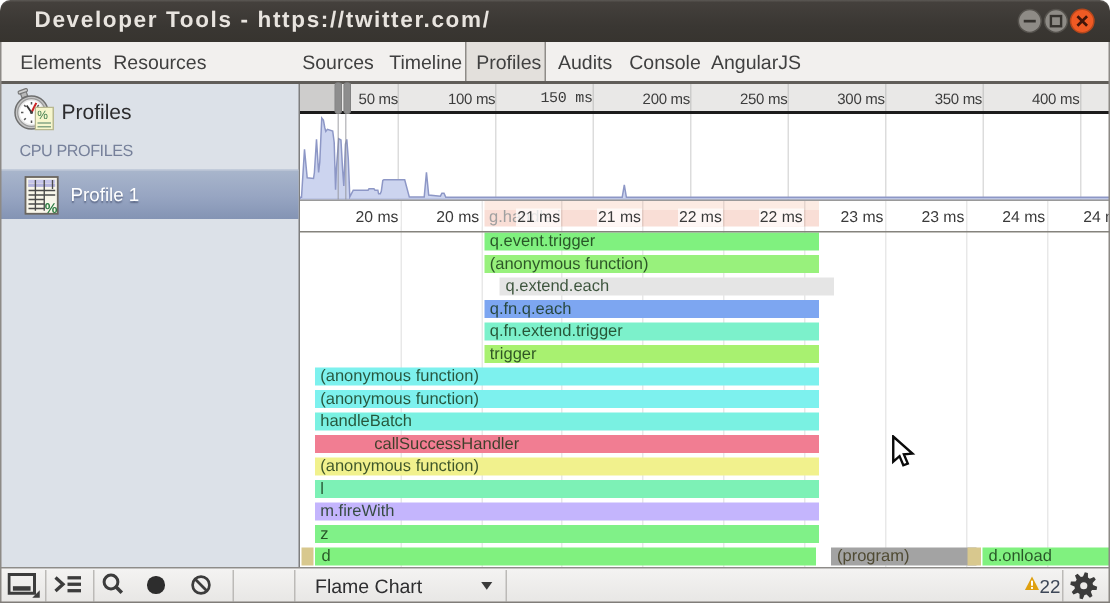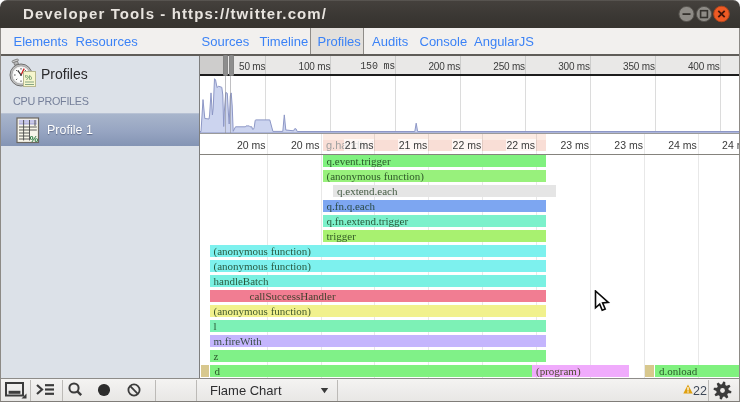--- a/index.html
+++ b/index.html
@@ -7,21 +7,21 @@
        font-family:"Liberation Sans",sans-serif;}
   .abs{position:absolute;}
   #titlebar{left:0;top:0;width:740px;height:28px;
     background:linear-gradient(#45413d,#3a3733 60%,#37342f);
     border-radius:7px 7px 0 0;
     box-shadow:inset 0 1px 0 rgba(255,255,255,0.10);}
   #title{left:23px;top:5px;font-size:15px;font-weight:bold;color:#e8e4df;
     letter-spacing:1.1px;}
   #tabbar{left:0;top:28px;width:740px;height:26px;background:#f2f0ee;
     border-bottom:2px solid #605d59;}
-  .tab{top:34px;font-size:13px;color:#3b82f6;}
+  .tab{top:34px;font-size:13px;color:#404040;}
   #seltab{left:310px;top:28px;width:52px;height:26px;background:#e3e0dc;
     border-left:1px solid #8f8c88;border-right:1px solid #8f8c88;}
   #sidebar{left:0;top:56px;width:199px;height:322px;background:#dce1e8;
     border-right:1px solid #7e7e7e;}
   #lbl-profiles{left:41px;top:66px;font-size:14px;color:#2b2b2d;}
   #lbl-cpu{left:13px;top:95px;font-size:10.8px;color:#76809a;letter-spacing:-0.3px;}
   #selrow{left:0;top:112.5px;width:199px;height:33.5px;
     background:linear-gradient(#a9b6cc,#97a5c2 55%,#8494b4);
     box-shadow:inset 0 1px 0 #b8c2d4;}
   #lbl-p1{left:47px;top:122.5px;font-size:12.5px;color:#fff;
@@ -40,21 +40,21 @@
   #ov-border{left:200px;top:133px;width:540px;height:1px;background:#9a9a9a;}
   .handle{top:55px;width:4.8px;height:20.6px;border-radius:2px 2px 2.5px 2.5px;
     background:#8d8d8d;box-shadow:inset 0 0 0 0.5px #7c7c7c;z-index:5;}
   .winline{top:75.5px;width:1px;height:57.5px;background:rgba(140,140,145,0.55);}
   #fl-ruler-border{left:200px;top:153.7px;width:540px;height:1px;background:#85837d;z-index:30;}
   .fl-lbl{top:138.5px;font-size:10.5px;color:#3a3a3a;width:50px;text-align:right;}
   .fl-lbl span{background:rgba(255,255,255,0.72);padding:0 1px;}
   .fl-grid{width:1px;background:rgba(0,0,0,0.09);}
   .bar{position:absolute;height:12px;font-size:11px;line-height:12.5px;
     color:rgba(18,48,18,0.80);padding-left:4px;box-sizing:border-box;
-    white-space:nowrap;overflow:hidden;font-family:Liberation Serif, serif;}
+    white-space:nowrap;overflow:hidden;}
 </style>
 </head>
 <body>
 
 <div id="titlebar" class="abs"></div>
 <div id="title" class="abs">Developer Tools - https://twitter.com/</div>
 <svg class="abs" style="left:671px;top:0px" width="66" height="28" viewBox="0 0 66 28">
 <circle cx="15.5" cy="14" r="7.6" fill="#8e8b86" stroke="#55524d" stroke-width="1"></circle>
 <rect x="11.5" y="13.2" width="8" height="1.8" fill="#35322e"></rect>
 <circle cx="33" cy="14" r="7.6" fill="#8e8b86" stroke="#55524d" stroke-width="1"></circle>
@@ -181,21 +181,21 @@
 <div class="bar" style="left:209.5px;top:244.5px;width:336.0px;background:#7df1ee;">(anonymous function)</div>
 <div class="bar" style="left:209.5px;top:259.5px;width:336.0px;background:#7df1ee;">(anonymous function)</div>
 <div class="bar" style="left:209.5px;top:274.5px;width:336.0px;background:#7af1e2;">handleBatch</div>
 <div class="bar" style="left:209.5px;top:289.5px;width:336.0px;background:#f17d92;padding-left:40px;">callSuccessHandler</div>
 <div class="bar" style="left:209.5px;top:304.5px;width:336.0px;background:#f1f18d;">(anonymous function)</div>
 <div class="bar" style="left:209.5px;top:319.5px;width:336.0px;background:#7df1b6;">l</div>
 <div class="bar" style="left:209.5px;top:334.5px;width:336.0px;background:#c4b5fd;">m.fireWith</div>
 <div class="bar" style="left:209.5px;top:349.5px;width:336.0px;background:#80f188;">z</div>
 <div class="bar" style="left:201px;top:364.5px;width:8.199999999999989px;background:#d8c88e;"></div>
 <div class="bar" style="left:210.4px;top:364.5px;width:334.1px;background:#80f17f;">d</div>
-<div class="bar" style="left:532px;top:364.5px;width:97.39999999999998px;background:#f0abfc;color:#4f4a33;">(program)</div>
+<div class="bar" style="left:554px;top:364.5px;width:97.39999999999998px;background:#a3a3a3;color:#4f4a33;">(program)</div>
 <div class="bar" style="left:644.9px;top:364.5px;width:8.700000000000045px;background:#d8c88e;"></div>
 <div class="bar" style="left:655px;top:364.5px;width:85px;background:#80f17f;">d.onload</div>
 <div id="statusbar" class="abs"></div>
 <div class="sep" style="left:30.2px;"></div>
 <div class="sep" style="left:62.2px;"></div>
 <div class="sep" style="left:155px;"></div>
 <div class="sep" style="left:196px;"></div>
 <div class="sep" style="left:336.5px;"></div>
 <div class="sep" style="left:707.5px;"></div>
 <svg class="abs" style="left:5px;top:382px" width="24" height="18" viewBox="0 0 24 18">

